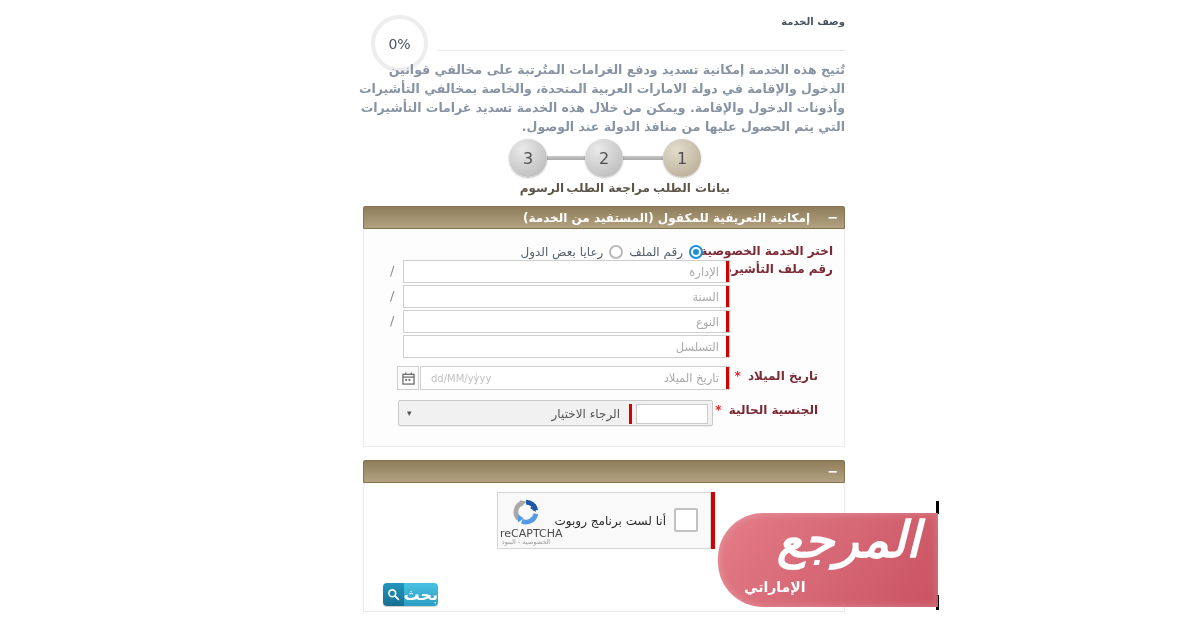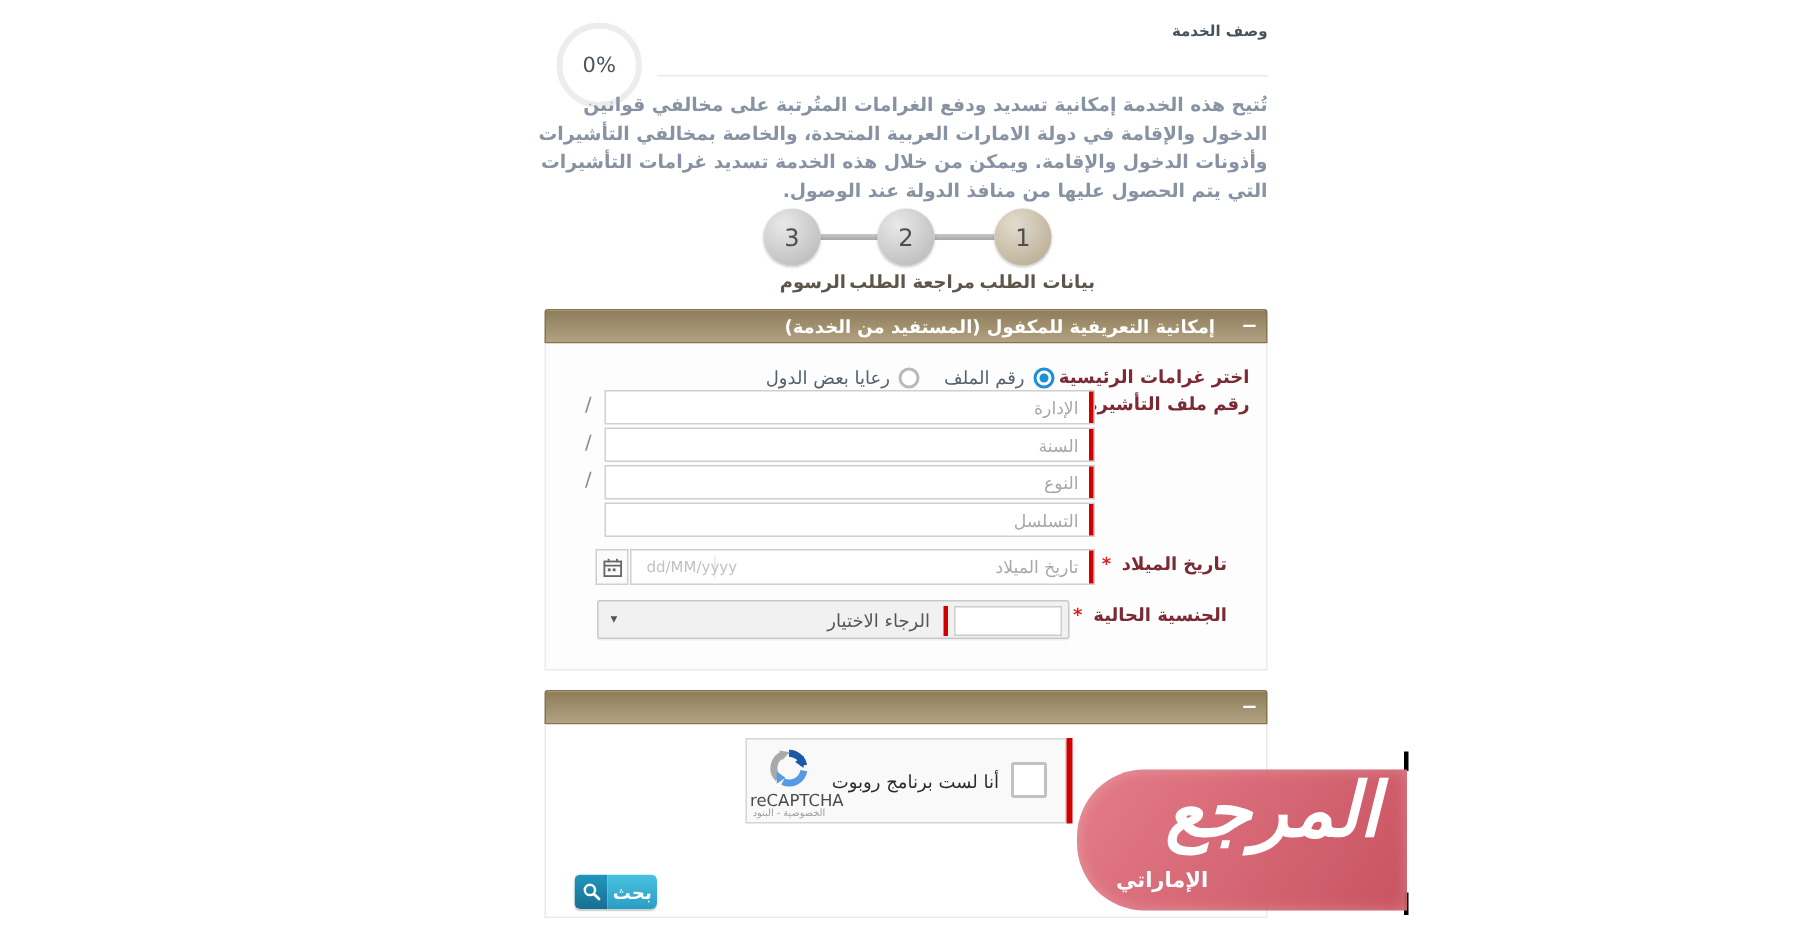--- a/index.html
+++ b/index.html
@@ -40,21 +40,21 @@
   #panel1-body { top:229px; height:218px; }
   #panel2-body { top:483px; height:129px; background:#fff; }
 
   
   .fld-label { position:absolute; direction:rtl; font-size:12px; font-weight:bold; color:#7b2a33; white-space:nowrap; }
   .req-star { color:#e01e26; margin-right:3px; }
   .radio-row { position:absolute; top:245px; right:497px; direction:rtl; display:flex; align-items:center; gap:6px; }
   .radio-dot { width:14px; height:14px; border-radius:50%; border:2px solid #b9b9b9; background:#fff; display:inline-block; }
   .radio-dot.on { border-color:#1d8fd8; position:relative; }
   .radio-dot.on::after { content:""; position:absolute; left:2px; top:2px; width:6px; height:6px; border-radius:50%; background:#1d8fd8; }
-  .radio-lbl { font-size:12px; color:#55606b;margin-left:10px; }
+  .radio-lbl { font-size:12px; color:#55606b; }
 
   .txt-field { position:absolute; left:403px; width:327px; height:23px; background:#fff; border:1px solid #cfcfcf; }
   .txt-field .reqbar, .reqbar { position:absolute; right:0; top:0; bottom:0; width:3px; background:#d40000; }
   .txt-field input { position:absolute; inset:0; width:100%; height:100%; border:none; outline:none; background:transparent;
       direction:rtl; text-align:right; padding:0 10px 0 6px; font-size:11.5px; font-family:"DejaVu Sans",sans-serif; color:#555; }
   .txt-field input::placeholder { color:#a8a8a8; opacity:1; }
   .slash { position:absolute; left:390px; font-size:13px; color:#8a8a8a; }
 
   .dob-field { position:absolute; left:420px; top:366px; width:310px; height:24px; background:#fff; border:1px solid #cfcfcf; }
   .dob-field input { position:absolute; inset:0; width:100%; height:100%; border:none; outline:none; background:transparent;
@@ -79,21 +79,21 @@
       border-radius:2px; cursor:pointer; }
   .rc-label { position:absolute; right:44px; top:21px; font-size:12px; color:#2b2b2b; direction:rtl; white-space:nowrap; }
   .rc-logo { position:absolute; left:12px; top:5px; }
   .rc-brand { position:absolute; left:2px; top:34px; width:52px; text-align:center; font-size:11px; color:#4a4a4a; }
   .rc-links { position:absolute; left:2px; top:45px; width:52px; text-align:center; font-size:6.5px; color:#9a9a9a; direction:rtl; cursor:pointer; }
 
   
   .search-btn { position:absolute; left:383px; top:583px; width:55px; height:23px; border-radius:4px; overflow:hidden;
       display:flex; cursor:pointer; box-shadow:0 1px 1px rgba(0,0,0,.2); }
   .search-btn .icon-seg { width:22px; background:linear-gradient(#2196be,#186f92); display:flex; align-items:center; justify-content:center; }
-  .search-btn .txt-seg { flex:1; background:linear-gradient(#49c2e2,#2b9dc4); color:#fff; font-size:12px; font-weight:bold;
+  .search-btn .txt-seg { flex:1; background:linear-gradient(#49c2e2,#2b9dc4); color:#fff; font-size:16px; font-weight:bold;
       display:flex; align-items:center; justify-content:center; direction:rtl; }
 
   
   .watermark { position:absolute; left:718px; top:513px; width:220px; height:94px;
       background:linear-gradient(125deg, rgba(226,118,130,0.95), rgba(198,73,88,0.95));
       border-radius:45px 0 0 45px; box-shadow:inset 0 0 10px rgba(255,255,255,0.25); overflow:hidden; }
   .wm-name { position:absolute; right:18px; top:-2px; color:#fff; font-size:50px; font-weight:bold; font-style:italic; direction:rtl; }
   .wm-sub { position:absolute; left:26px; bottom:12px; color:#fff; font-size:14px; font-weight:bold; direction:rtl; }
   .wm-tick { position:absolute; left:936px; width:3px; background:#000; }
   .wm-tick.t-top { top:501px; height:13px; }
@@ -125,21 +125,21 @@
   <div class="step-label s1">بيانات الطلب</div>
   <div class="step-label s2">مراجعة الطلب</div>
   <div class="step-label s3">الرسوم</div>
 
   <div class="panel-header" style="top:206px;">
     <span class="collapse-btn">−</span>
     <span class="ph-title">إمكانية التعريفية للمكفول (المستفيد من الخدمة)</span>
   </div>
   <div class="panel-body" id="panel1-body"></div>
 
-  <div class="fld-label" style="top:244px; right:367px;">اختر غرامات الرئيسية</div>
+  <div class="fld-label" style="top:244px; right:367px;">اختر الخدمة الخصوصية</div>
   <div class="fld-label" style="top:262px; right:367px;">رقم ملف التأشيرة</div>
 
   <div class="radio-row">
     <span class="radio-dot on"></span>
     <span class="radio-lbl">رقم الملف</span>
     <span class="radio-dot"></span>
     <span class="radio-lbl">رعايا بعض الدول</span>
   </div>
 
   <div class="txt-field" style="top:260px;">

